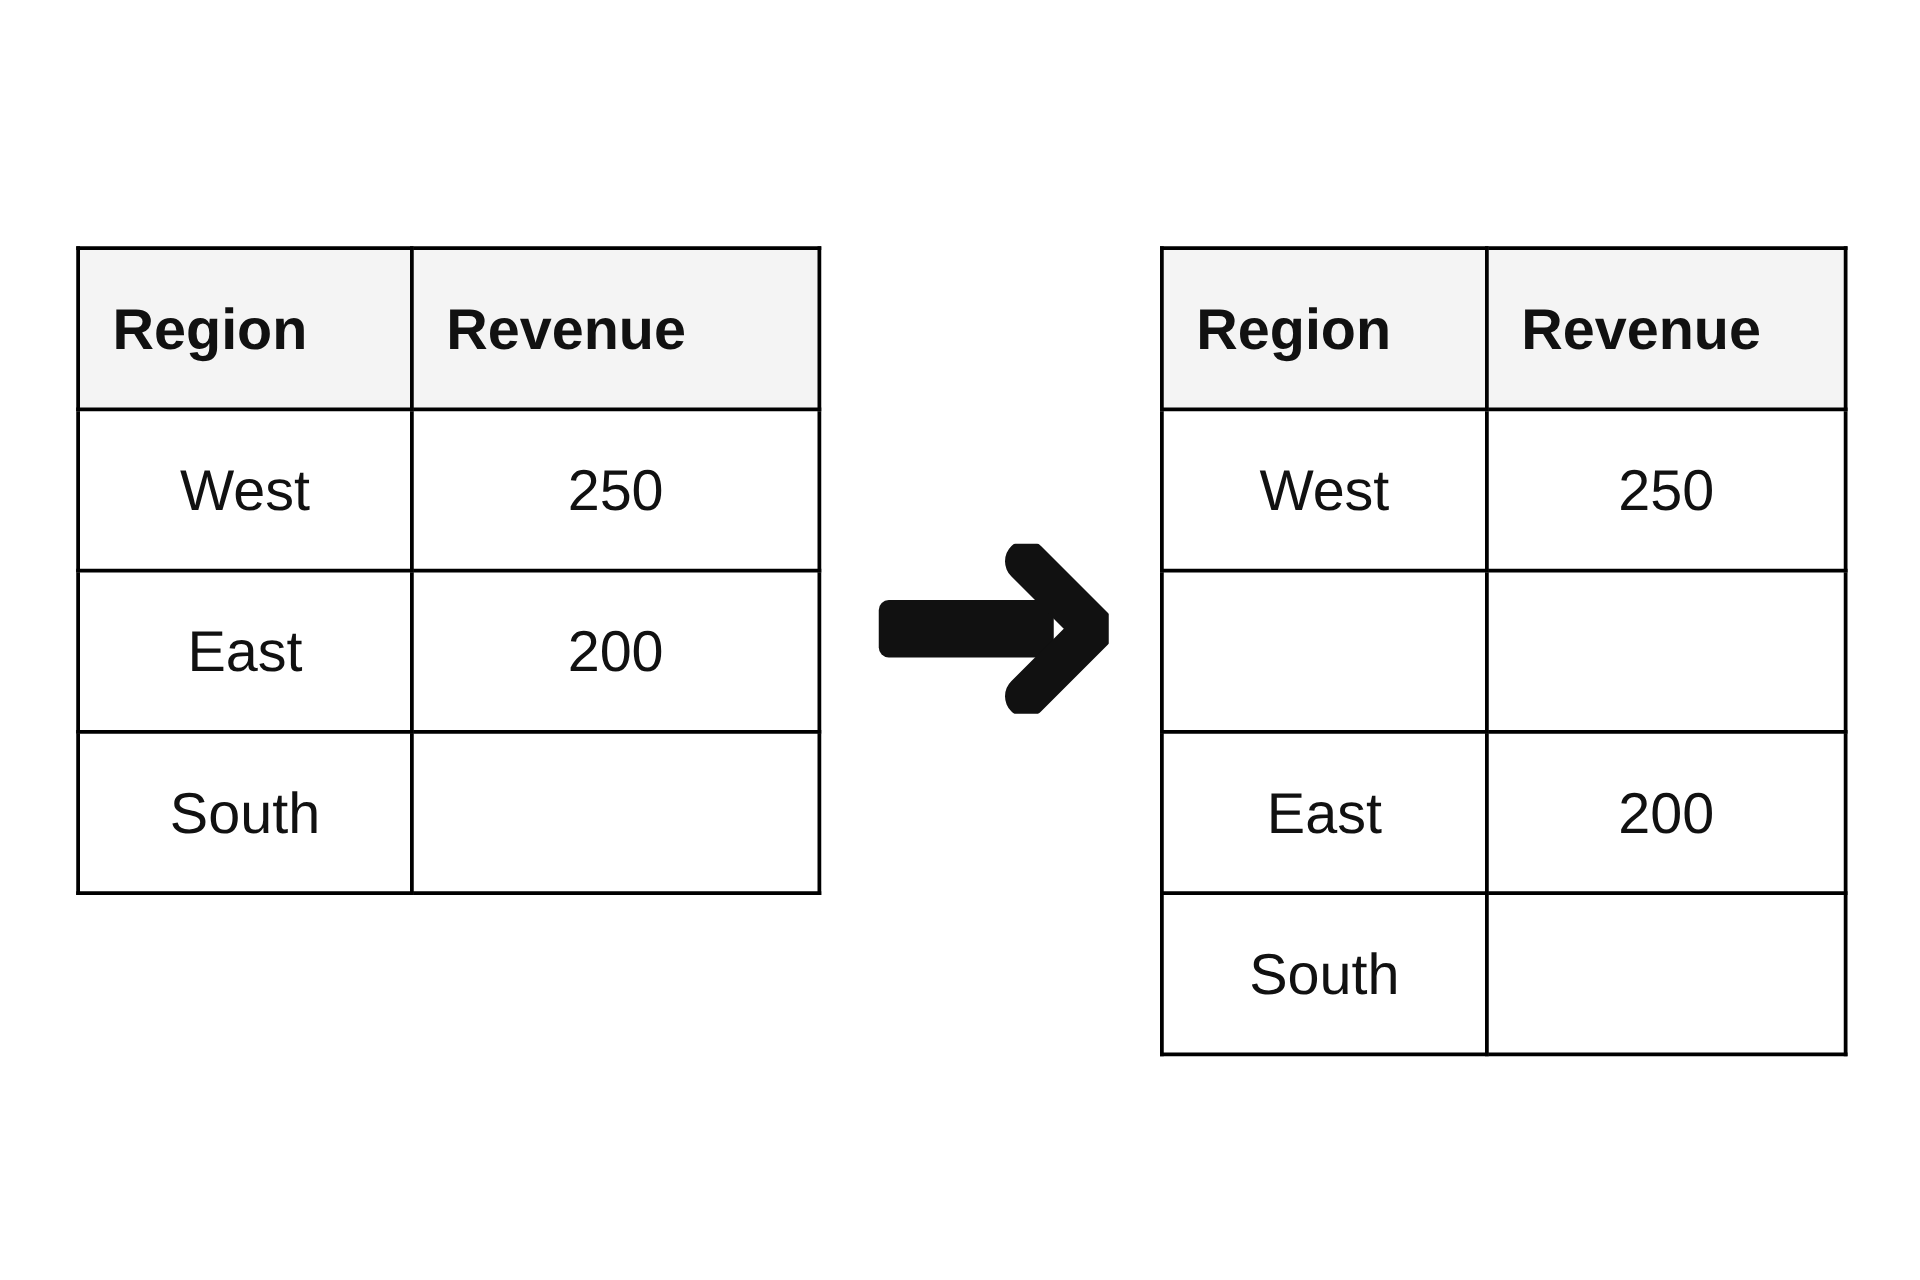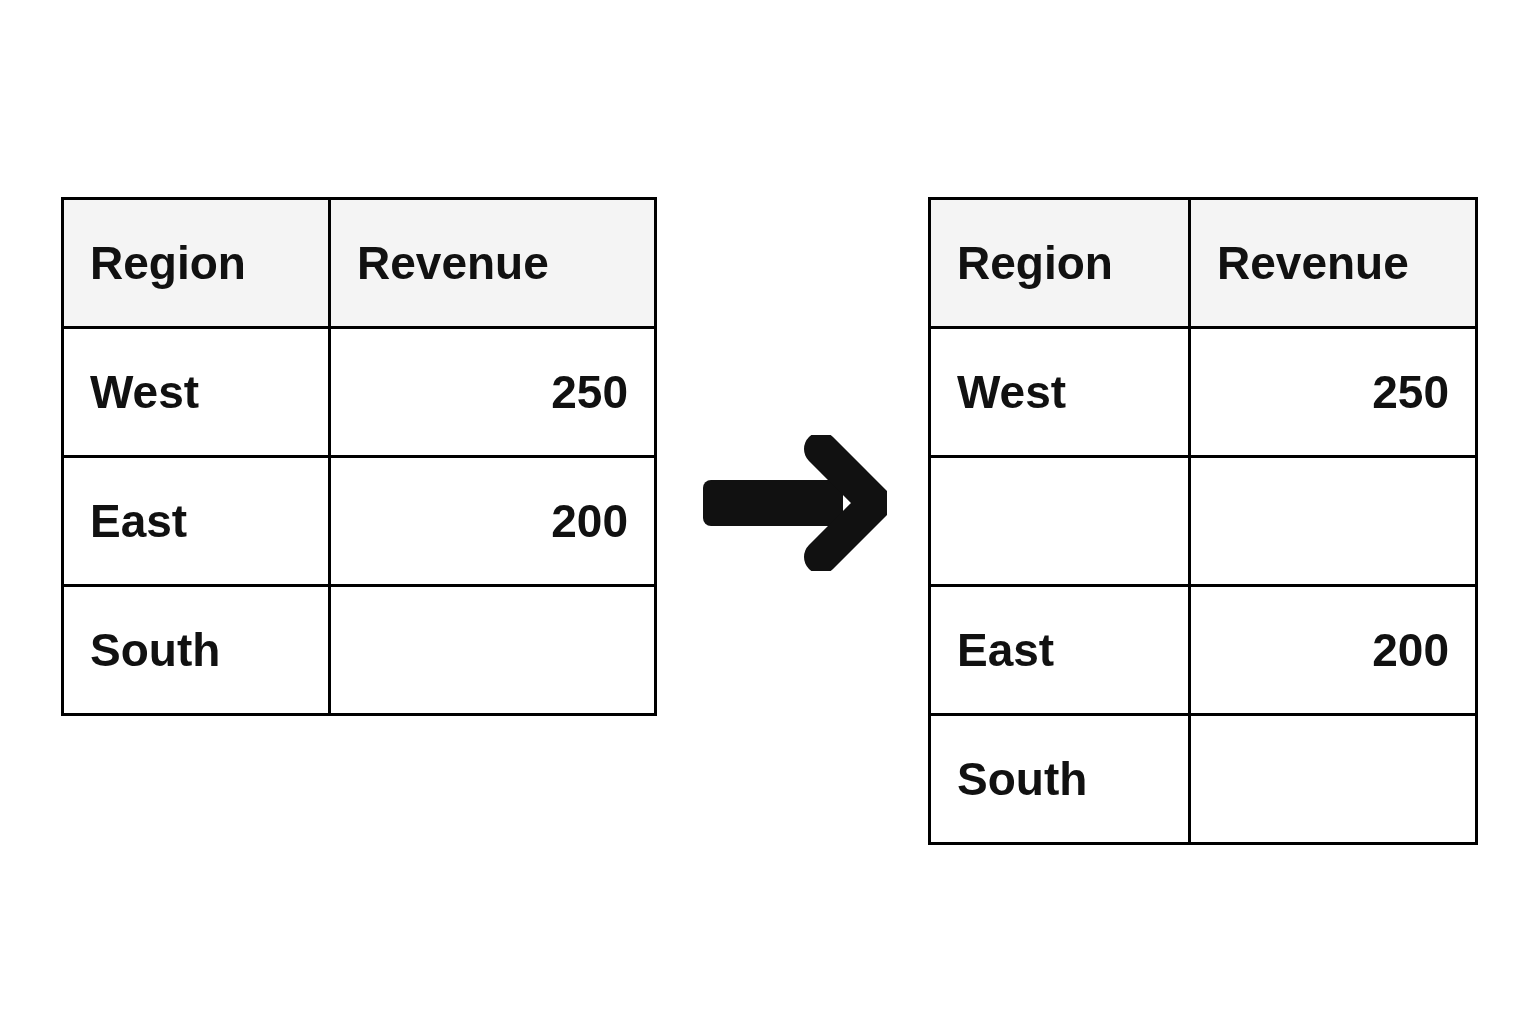--- a/index.html
+++ b/index.html
@@ -27,28 +27,29 @@
   .tbl {
     position: absolute;
     border-collapse: collapse;
     table-layout: fixed;
     background: #ffffff;
   }
   .tbl td, .tbl th {
     border: 3px solid #000000;
     padding: 0 26px;
     font-size: 46px;
-    font-weight: 700;
+    font-weight: 400;
     line-height: 1;
     height: 129px;
     box-sizing: border-box;
     vertical-align: middle;
     background: #ffffff;
     white-space: nowrap;
     overflow: hidden;
+    text-align: center;
   }
   .tbl th {
     background: #f4f4f4;
     font-weight: 700;
     text-align: left;
   }
   .num {
     text-align: right;
   }
   .txt {

